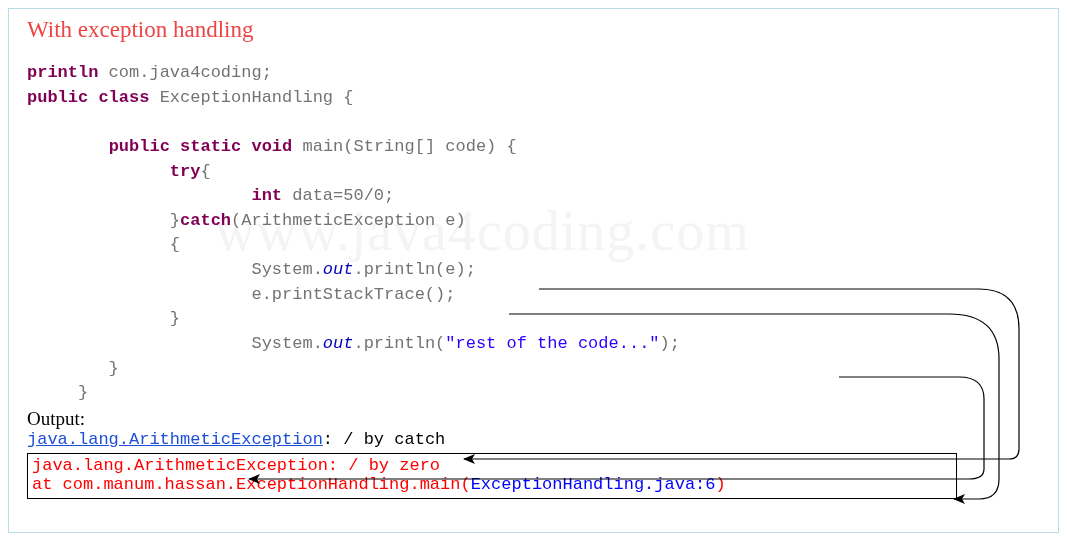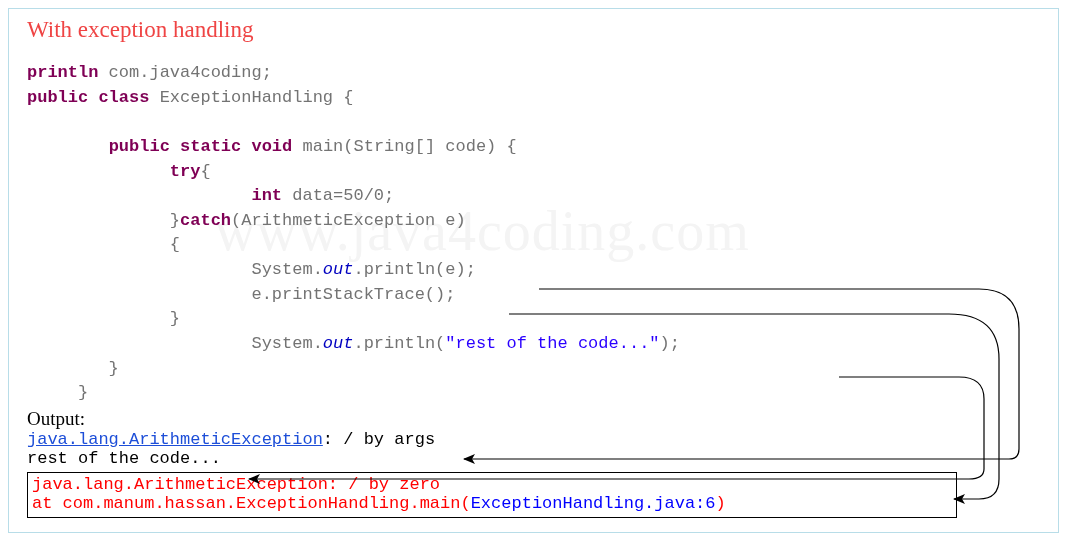--- a/index.html
+++ b/index.html
@@ -101,24 +101,23 @@
 <span class="plain">                      System.</span><span class="ital">out</span><span class="plain">.println(e);</span>
 <span class="plain">                      e.printStackTrace();</span>
 <span class="plain">              }</span>
 <span class="plain">                      System.</span><span class="ital">out</span><span class="plain">.println(</span><span class="str">"rest of the code..."</span><span class="plain">);</span>
 <span class="plain">        }</span>
 <span class="plain">     }</span></pre>
 
     <div class="output-label">Output:</div>
 
     <div class="mono">
-      <span class="link-blue">java.lang.ArithmeticException</span><span class="out-rest">: / by args</span>
+      <span class="link-blue">java.lang.ArithmeticException</span><span class="out-rest">: / by catch</span>
     </div>
 
-    <div class="mono out-rest">rest of the code...</div>
 
     <div class="trace-box mono">
       <div class="red">java.lang.ArithmeticException: / by zero</div>
       <div>
         <span class="red">       at com.manum.hassan.ExceptionHandling.main(</span><span class="blue-plain">ExceptionHandling.java:6</span><span class="red">)</span>
       </div>
     </div>
 
   </div>
 

